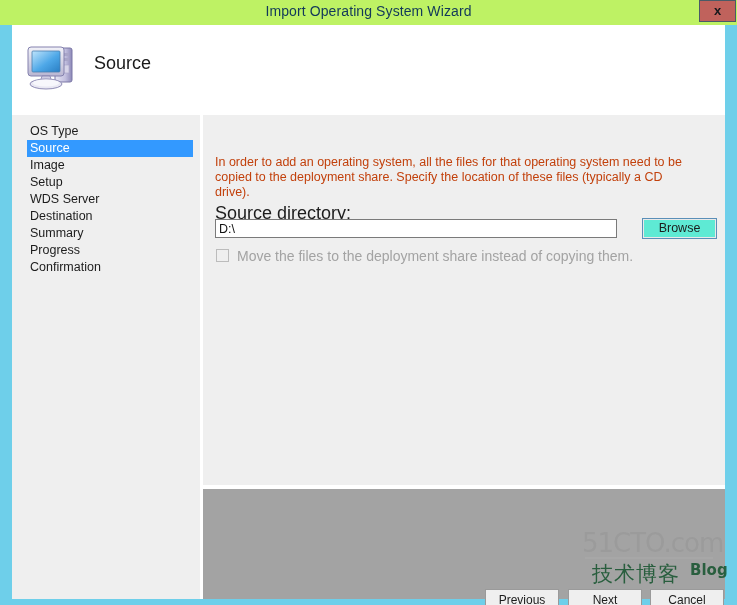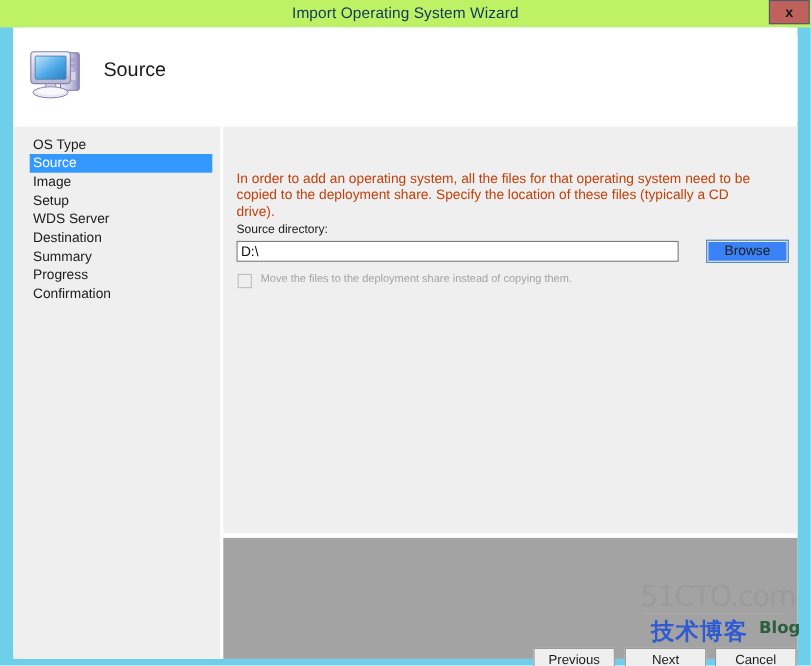--- a/index.html
+++ b/index.html
@@ -127,21 +127,21 @@
     position: absolute;
     left: 12px; top: 40px;
     width: 470px;
     font-size: 12.5px;
     color: #c2410c;
     line-height: 15px;
   }
   #source-label {
     position: absolute;
     left: 12px; top: 88px;
-    font-size: 11px;
+    font-size: 18px;
     color: #1c1c1c;
   }
   #source-input {
     position: absolute;
     left: 12px; top: 104px;
     width: 402px;
     height: 19px;
     background: #ffffff;
     border: 1px solid #7a7a7a;
     box-sizing: border-box;
@@ -149,21 +149,21 @@
     font-size: 12.5px;
     color: #111111;
     padding: 0 3px;
     outline: none;
   }
   #browse-button {
     position: absolute;
     left: 439px; top: 103px;
     width: 75px;
     height: 21px;
-    background: #3b82f6;
+    background: #5eead4;
     border: 1px solid #5a8fb8;
     box-sizing: border-box;
     font-family: "Liberation Sans", sans-serif;
     font-size: 12.5px;
     color: #1c1c1c;
     cursor: pointer;
     padding: 0;
   }
   #browse-button .inner {
     display: block;
@@ -183,21 +183,21 @@
     left: 1px; top: 1px;
     width: 13px;
     height: 13px;
     background: #efefef;
     border: 1px solid #bcbcbc;
     box-sizing: border-box;
   }
   #move-label {
     position: absolute;
     left: 22px; top: 0px;
-    font-size: 10px;
+    font-size: 14px;
     color: #a3a3a3;
     white-space: nowrap;
   }
 
   
   #footer {
     position: absolute;
     left: 191px; top: 464px;
     width: 522px;
     height: 110px;
@@ -246,22 +246,22 @@
     width: 128px;
     height: 2px;
     background: #a8a8a8;
     opacity: 0.85;
   }
   #wm-cn {
     position: absolute;
     left: 10px; top: 32px;
     font-family: "DejaVu Sans", sans-serif;
     font-size: 21px;
-    font-weight: bold;
-    color: #1d4ed8;
+    font-weight: normal;
+    color: #14532d;
     opacity: 0.85;
     letter-spacing: 1px;
   }
   #wm-blog {
     position: absolute;
     left: 108px; top: 33px;
     font-family: "DejaVu Sans", sans-serif;
     font-size: 15px;
     font-weight: bold;
     color: #14532d;

